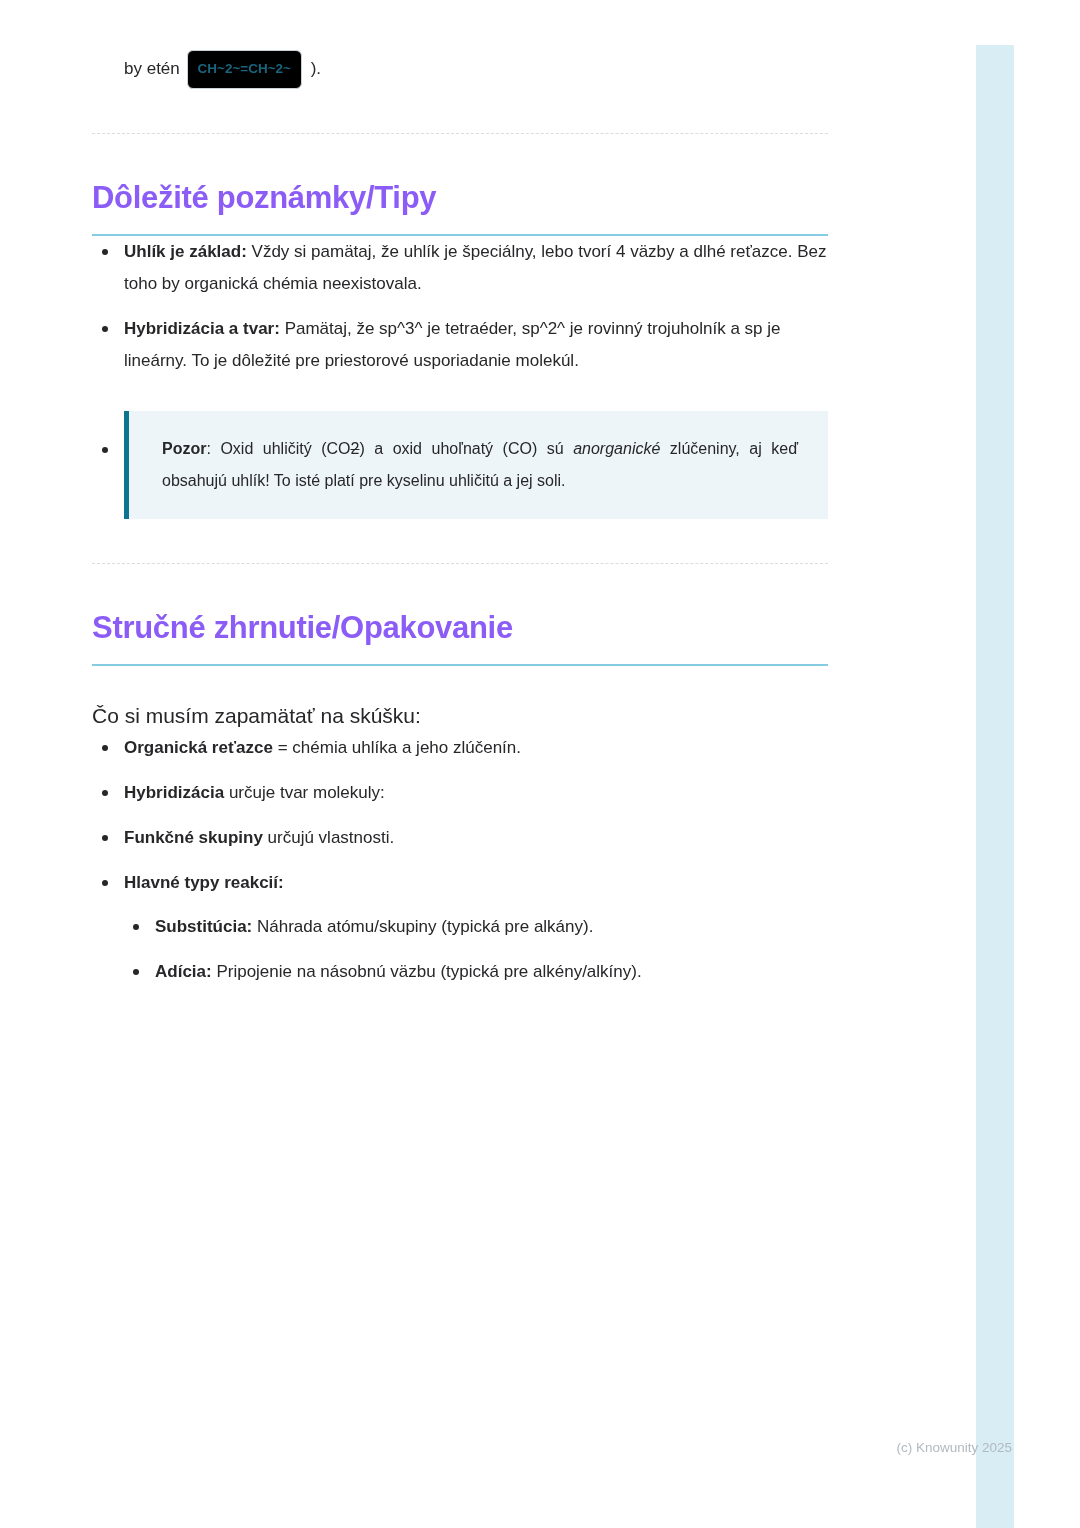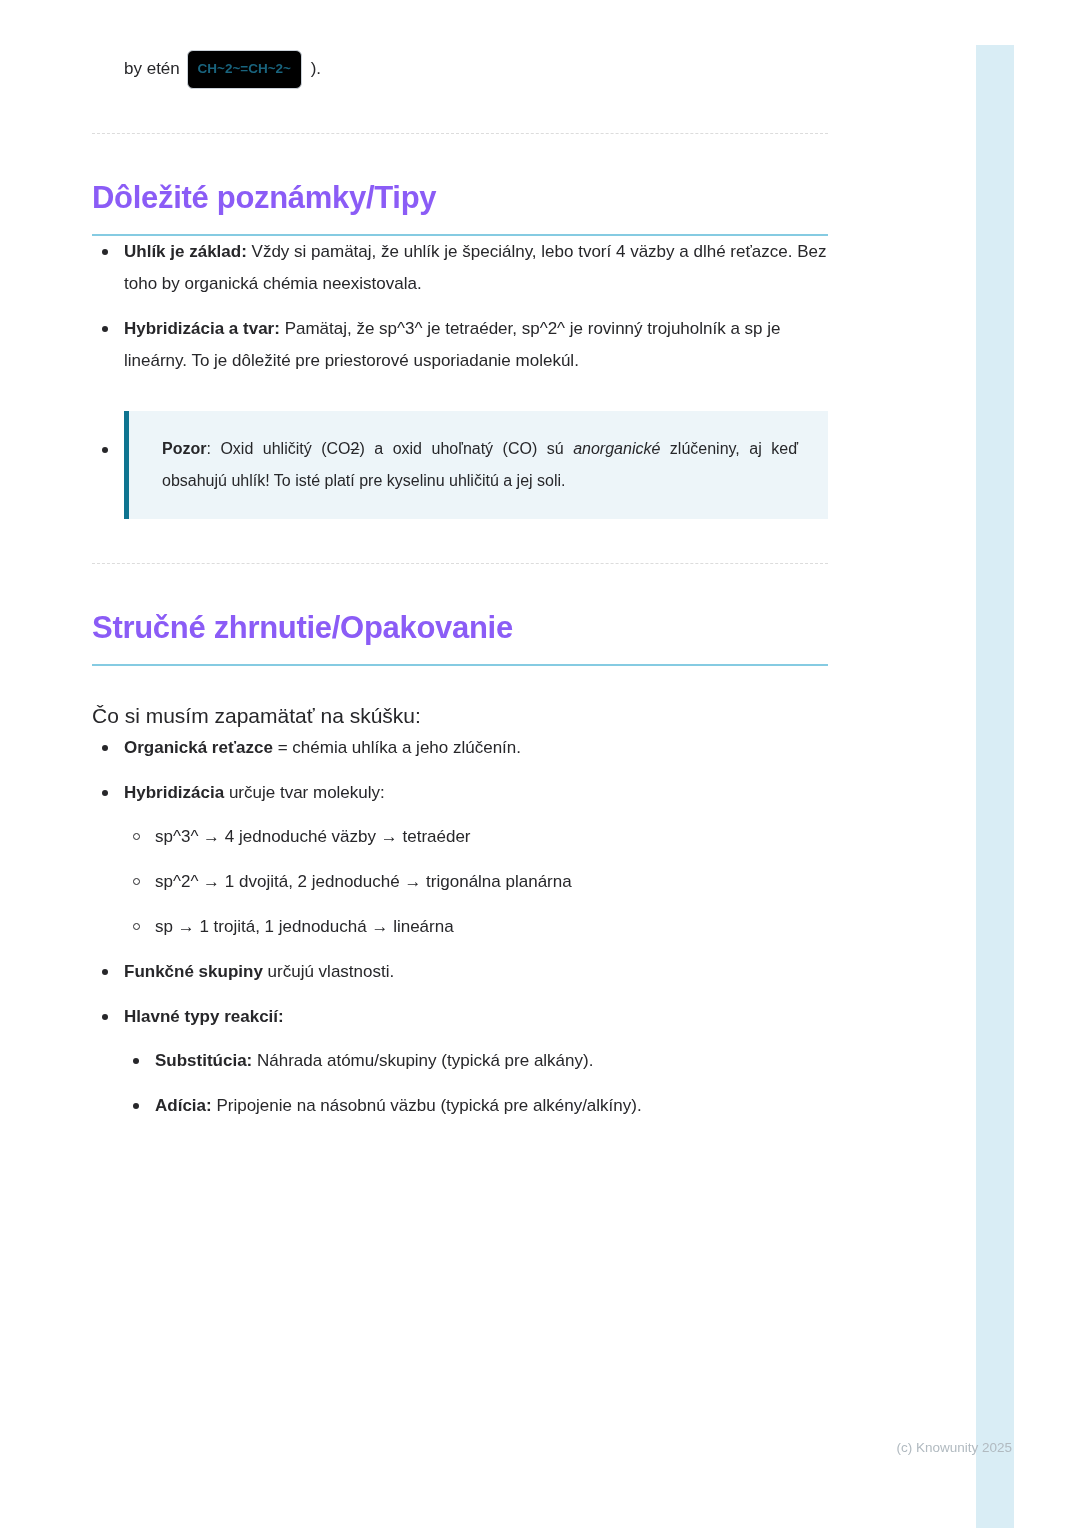--- a/index.html
+++ b/index.html
@@ -176,25 +176,20 @@
     <hr class="divider mt-gap">
 
     <h1 class="sec-title">Stručné zhrnutie/Opakovanie</h1>
 
     <p class="para">Čo si musím zapamätať na skúšku:</p>
 
     <ul class="top-list">
       <li><span class="b">Organická reťazce</span><span> = chémia uhlíka a jeho zlúčenín.</span></li>
       <li>
         <span class="b">Hybridizácia</span><span> určuje tvar molekuly:</span>
-        <ul class="sub-list circle">
-          <li>sp^3^ → 4 jednoduché väzby → tetraéder</li>
-          <li>sp^2^ → 1 dvojitá, 2 jednoduché → trigonálna planárna</li>
-          <li>sp → 1 trojitá, 1 jednoduchá → lineárna</li>
-        </ul>
       </li>
       <li><span class="b">Funkčné skupiny</span><span> určujú vlastnosti.</span></li>
       <li>
         <span class="b">Hlavné typy reakcií:</span><span></span>
         <ul class="sub-list disc">
           <li><span class="b">Substitúcia:</span><span> Náhrada atómu/skupiny (typická pre alkány).</span></li>
           <li><span class="b">Adícia:</span><span> Pripojenie na násobnú väzbu (typická pre alkény/alkíny).</span></li>
         </ul>
       </li>
     </ul>

